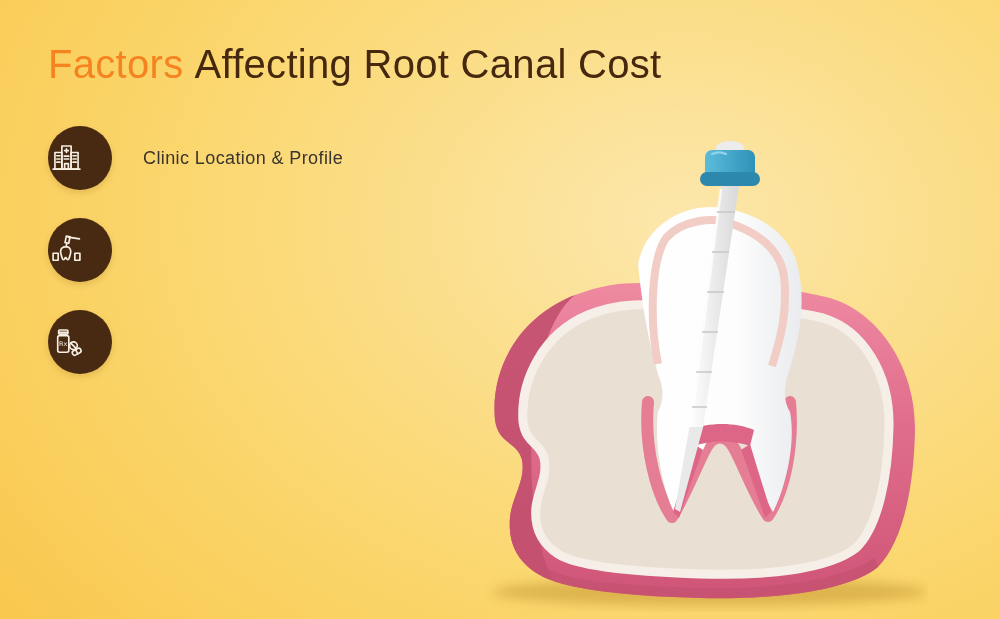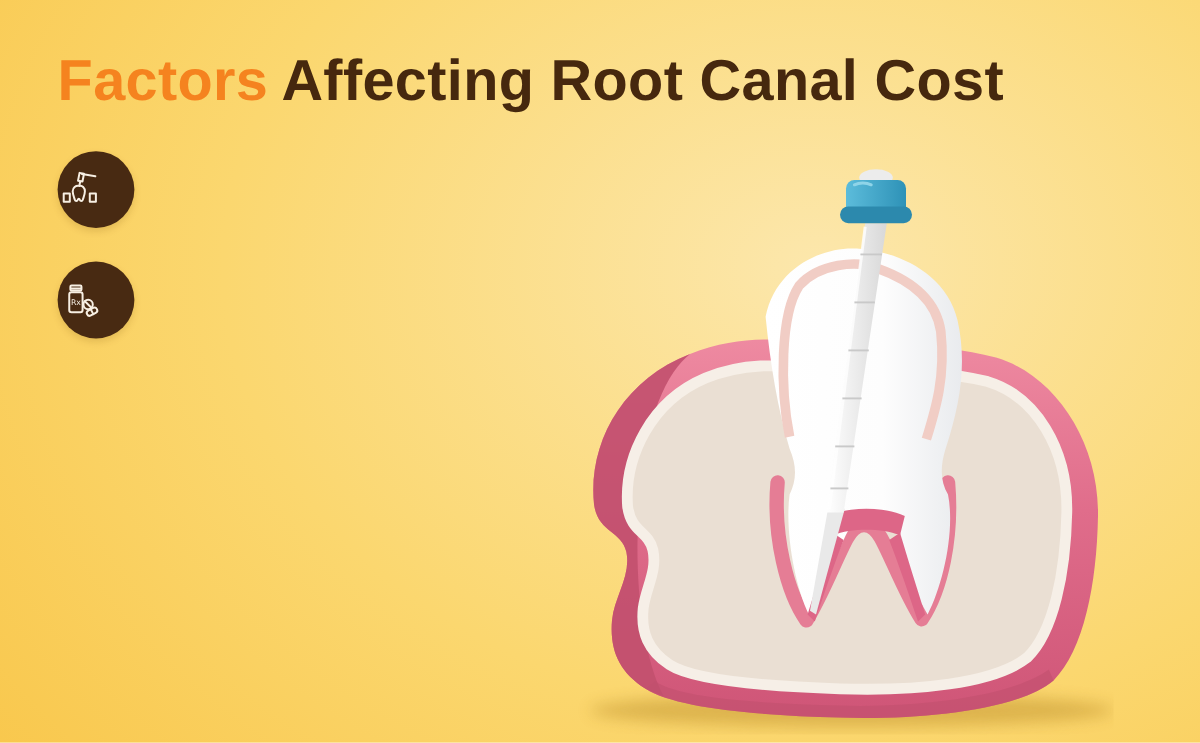--- a/index.html
+++ b/index.html
@@ -12,21 +12,21 @@
   }
   html,body{margin:0;padding:0;}
   .stage{
     position:relative;width:1000px;height:619px;overflow:hidden;
     font-family:"Liberation Sans", sans-serif;
     background:
       radial-gradient(950px 720px at 68% 36%, var(--background-center) 0%, #FBD76F 52%, var(--background-outer) 100%);
   }
   .title{
     position:absolute;left:48px;top:42px;
-    font-size:48px;font-weight:700;letter-spacing:.3px;line-height:1.1;
+    font-size:40px;font-weight:400;letter-spacing:.3px;line-height:1.1;
     color:var(--title-text);white-space:nowrap;
   }
   .title .hl{color:var(--title-highlight);margin-right:11px;}
   .factor-list{
     position:absolute;left:48px;top:126px;display:flex;flex-direction:column;gap:28px;
   }
   .factor-row{display:flex;align-items:center;gap:31px;}
   .icon-circle{
     width:64px;height:64px;border-radius:50%;background:var(--icon-circle);
     display:flex;align-items:center;justify-content:flex-start;flex:0 0 auto;
@@ -46,20 +46,36 @@
 <div class="stage">
 
   <div class="title">
     <span class="hl">Factors</span><span>Affecting Root Canal Cost</span>
   </div>
 
   <div class="factor-list">
 
 
 
+    <div class="factor-row">
+      <div class="icon-circle">
+        <svg viewBox="0 0 40 40" width="37" height="37" fill="none" stroke="var(--icon-stroke)" stroke-width="1.8" stroke-linecap="round" stroke-linejoin="round">
+          <path d="M5.5 31.5 h29"></path>
+          <rect x="15" y="6.5" width="10" height="25"></rect>
+          <path d="M20 9.5 v4 M18 11.5 h4"></path>
+          <path d="M17.5 17.5 h5 M17.5 20.5 h5"></path>
+          <rect x="18" y="25.5" width="4" height="6"></rect>
+          <rect x="7.5" y="13.5" width="7.5" height="18"></rect>
+          <rect x="25" y="13.5" width="7.5" height="18"></rect>
+          <path d="M9.5 17 h3.5 M9.5 20.5 h3.5 M9.5 24 h3.5"></path>
+          <path d="M27 17 h3.5 M27 20.5 h3.5 M27 24 h3.5"></path>
+        </svg>
+      </div>
+      <div class="factor-label">Clinic Location &amp; Profile</div>
+    </div>
 
     <div class="factor-row">
       <div class="icon-circle">
         <svg viewBox="0 0 40 40" width="37" height="37" fill="none" stroke="var(--icon-stroke)" stroke-width="1.8" stroke-linecap="round" stroke-linejoin="round">
           <path d="M22 5.5 l12 2"></path>
           <path d="M19.8 4.4 l4 .8 l-1.4 7 l-4 -.8 z"></path>
           <path d="M20.3 12.4 l-.6 3"></path>
           <path d="M19.8 16.2 c-3.6 -.8 -6.2 1.8 -6.2 4.8 c0 2.6 1 4.8 1.9 7.6 c.5 1.6 2.2 1.6 2.7 0 c.4 -1.3 1.4 -1.3 1.8 0 c.5 1.6 2.2 1.6 2.7 0 c.9 -2.8 1.9 -5 1.9 -7.6 c0 -3 -2.6 -5.6 -4.8 -4.8 z"></path>
           <path d="M5.5 23 h5.5 v7.5 h-5.5 z"></path>
           <path d="M29 23 h5.5 v7.5 h-5.5 z"></path>

